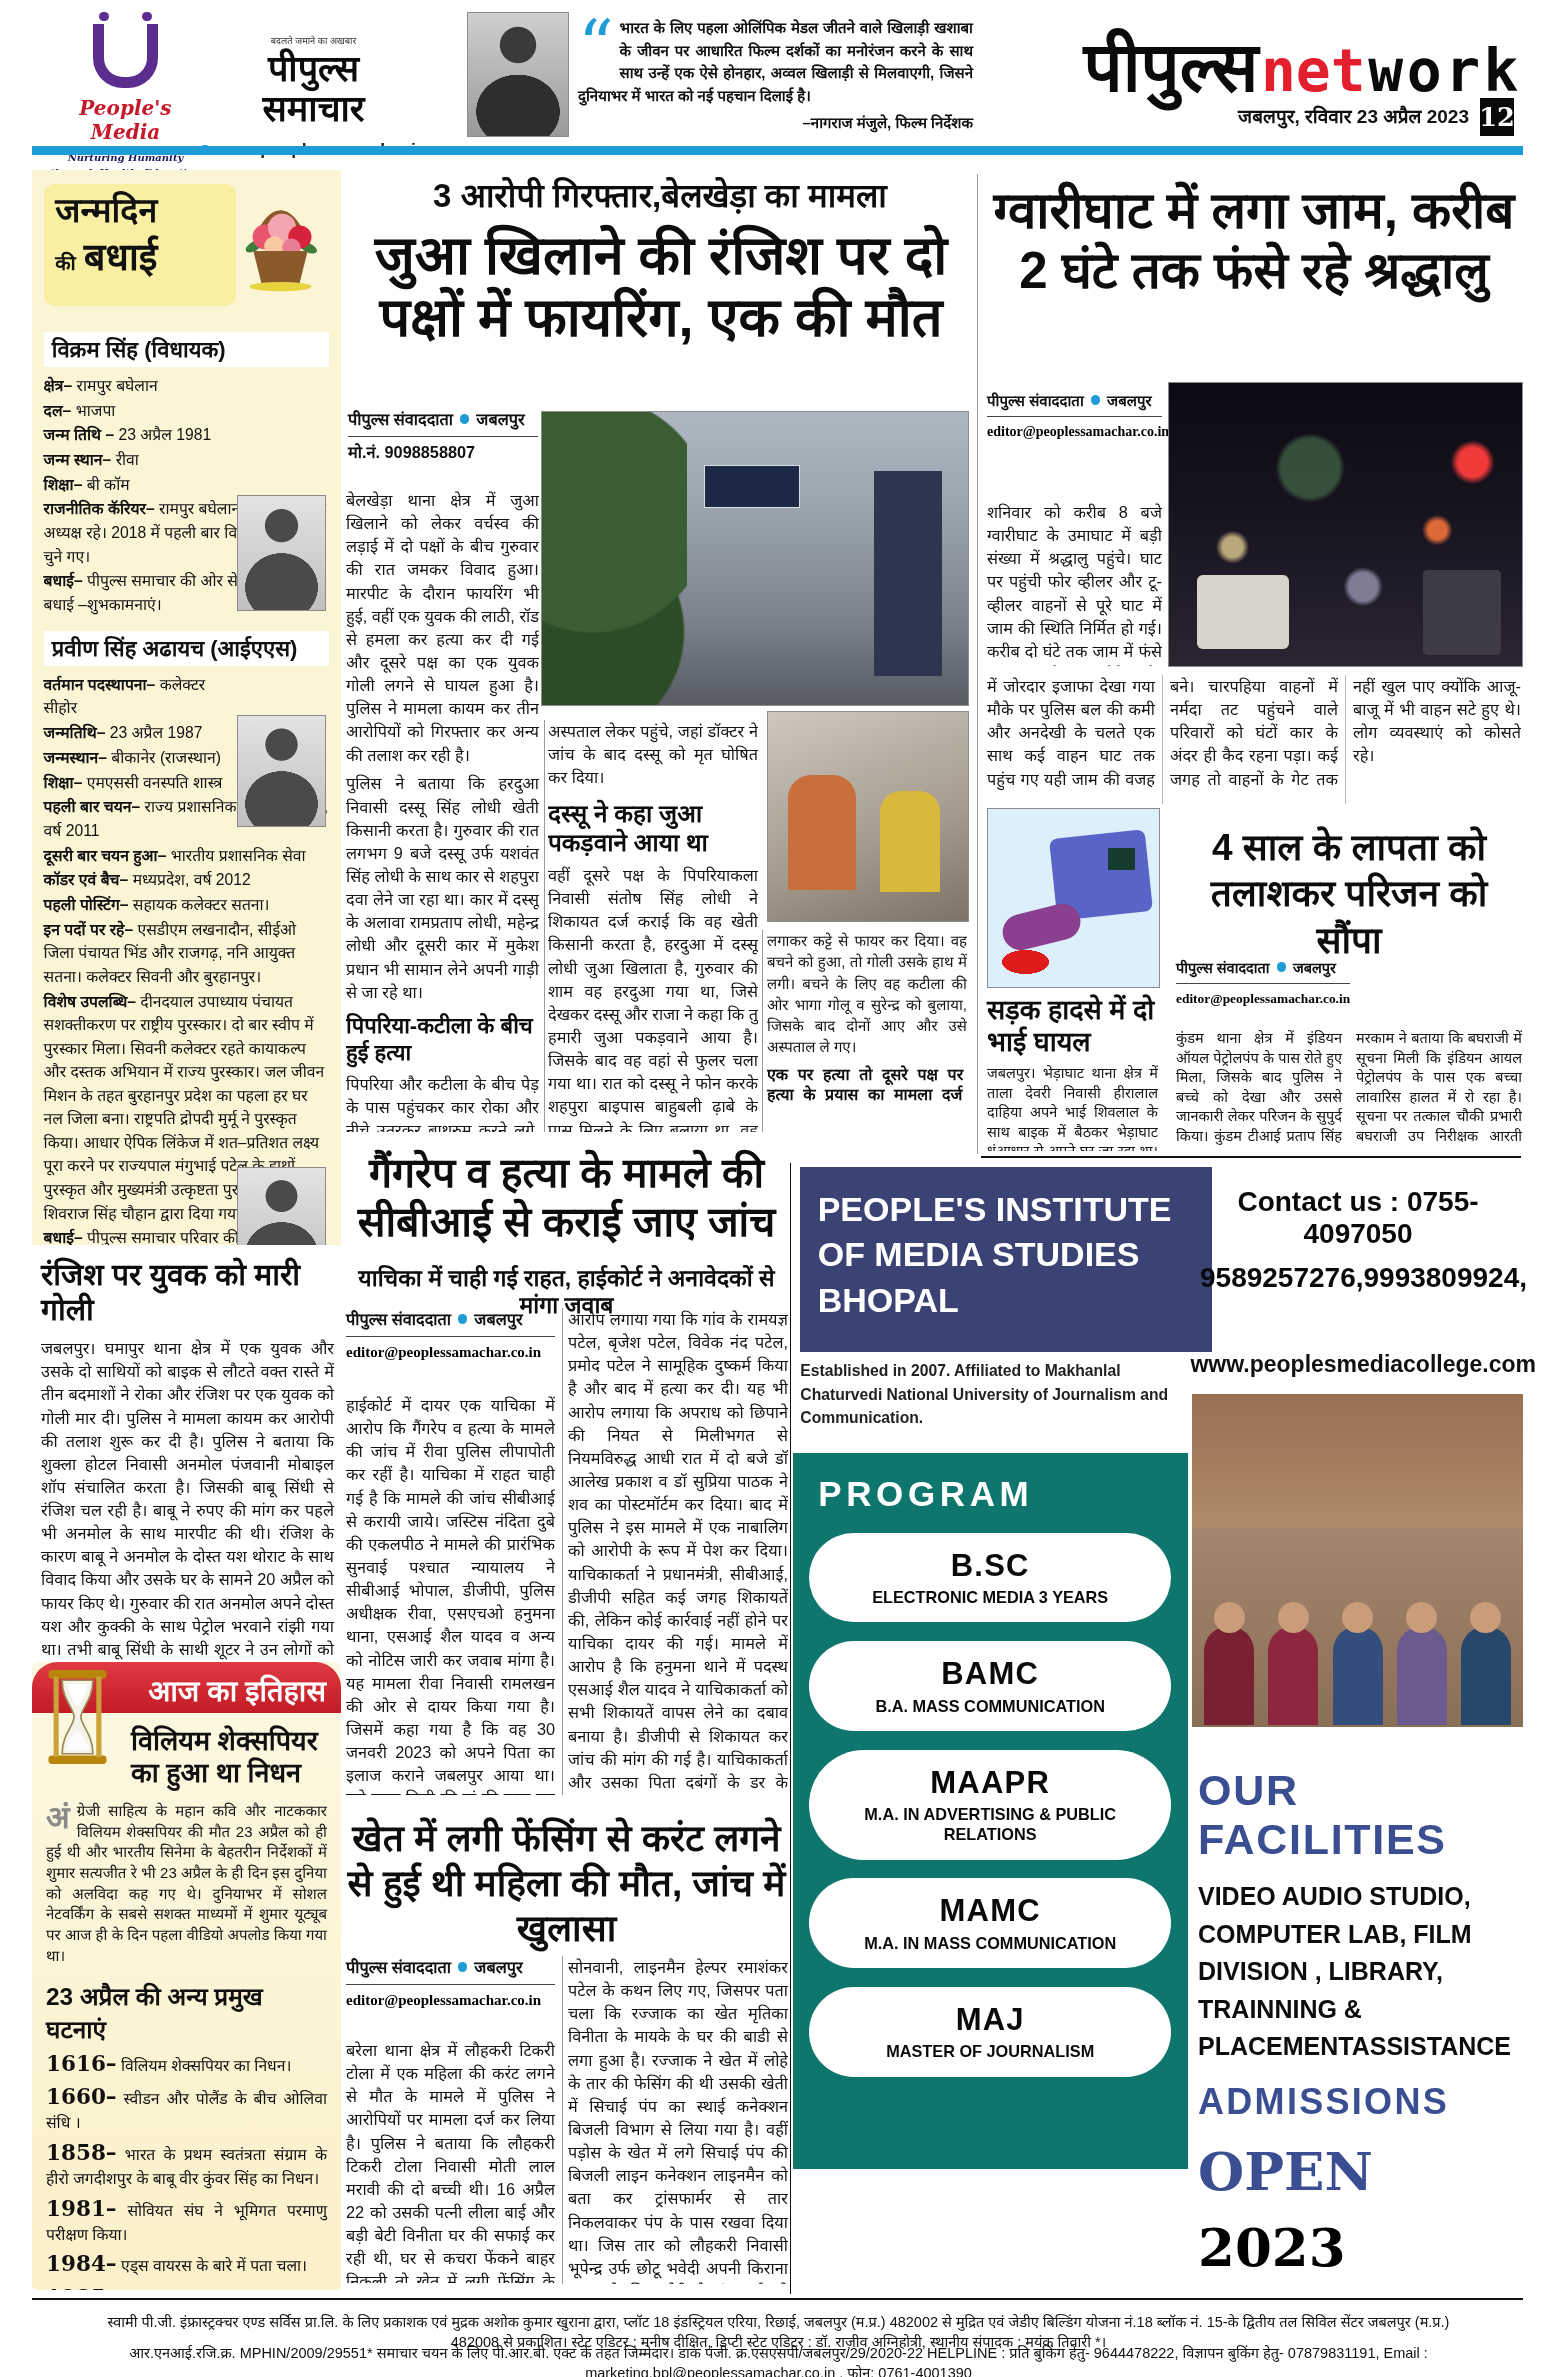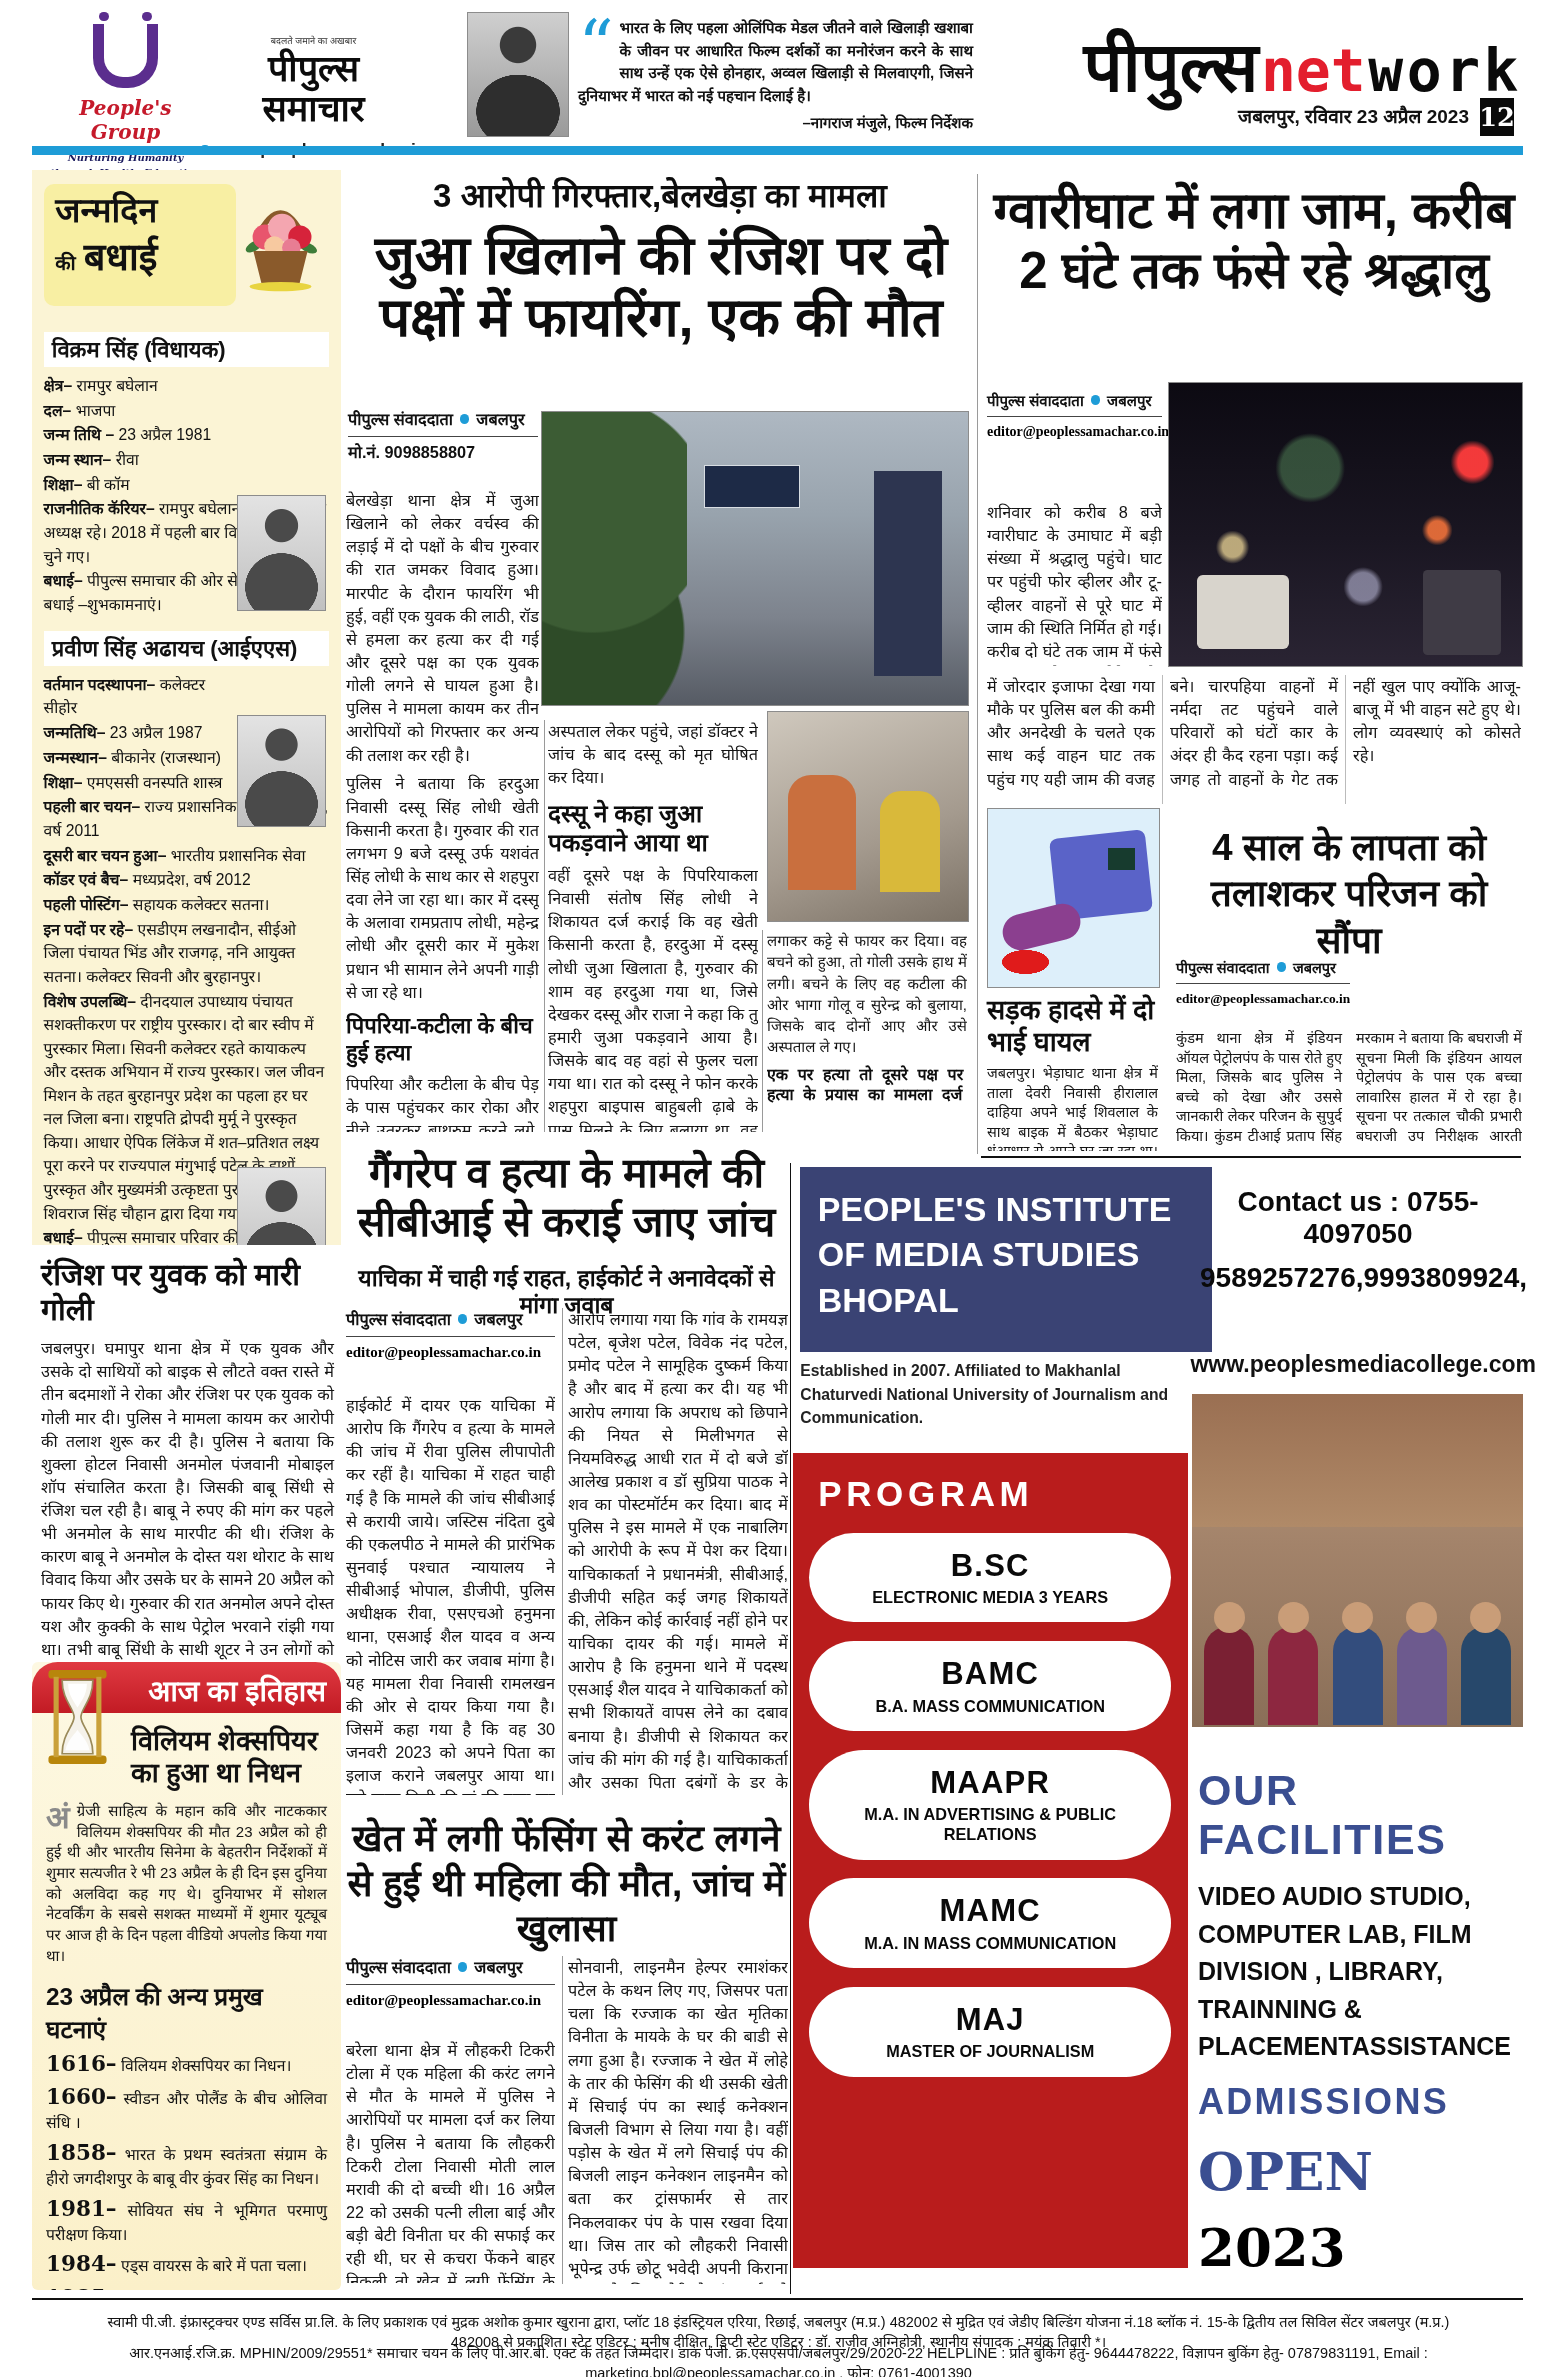--- a/index.html
+++ b/index.html
@@ -35,21 +35,21 @@
 </head>
 <body>
 
 <div id="page">
 
   <div class="abs" style="left:44px;top:16.3px;width:163px;">
     <div style="width:43px;height:53px;border:11.6px solid #5B2D8E;border-top:none;border-radius:0 0 30px 30px;margin:8.1px auto 0;position:relative;">
       <div style="position:absolute;left:-4.6px;top:-12.8px;width:9.3px;height:9.3px;border-radius:50%;background:#5B2D8E;"></div>
       <div style="position:absolute;right:-4.6px;top:-12.8px;width:9.3px;height:9.3px;border-radius:50%;background:#5B2D8E;"></div>
     </div>
-    <div style="font-family:'DejaVu Serif','Liberation Serif',serif;font-style:italic;font-weight:bold;color:#C51A2B;font-size:20px;text-align:center;margin-top:8.1px;">People's Group</div>
+    <div style="font-family:'DejaVu Serif','Liberation Serif',serif;font-style:italic;font-weight:bold;color:#C51A2B;font-size:20px;text-align:center;margin-top:8.1px;">People's Media</div>
     <div style="font-family:'DejaVu Serif','Liberation Serif',serif;font-style:italic;font-weight:bold;color:#1A1A5E;font-size:10px;text-align:center;margin-top:5.8px;line-height:1.5;">Nurturing Humanity through Health, Education &amp; Media Excellence</div>
   </div>
 
   <div class="abs" style="left:215px;top:34px;width:197px;text-align:center;">
     <div style="font-size:9.3px;color:#333;">बदलते जमाने का अखबार</div>
     <div style="font-size:36px;font-weight:900;color:#0b0b0b;line-height:1.1;margin-top:2.3px;">पीपुल्स समाचार</div>
     <div style="margin-top:10.5px;display:flex;align-items:center;justify-content:center;gap:5.8px;">
       <span class="dot"></span>
       <span style="font-size:17.4px;font-weight:bold;color:#222;">www.peoplessamachar.in</span>
     </div>
@@ -343,21 +343,21 @@
             </g>
           </svg>
       </div>
       <div style="width:48px;height:48px;border-radius:50%;background:#1DA1F2;display:flex;align-items:center;justify-content:center;">
         <svg viewBox="0 0 24 24" width="28" height="28" fill="#fff">
             <path d="M23 4.9c-.8.4-1.7.6-2.6.8a4.5 4.5 0 0 0 2-2.5c-.9.5-1.9.9-2.9 1.1a4.5 4.5 0 0 0-7.7 4.1A12.8 12.8 0 0 1 2.5 3.7a4.5 4.5 0 0 0 1.4 6A4.4 4.4 0 0 1 1.8 9v.1a4.5 4.5 0 0 0 3.6 4.4 4.5 4.5 0 0 1-2 .1 4.5 4.5 0 0 0 4.2 3.1A9 9 0 0 1 1 18.6a12.7 12.7 0 0 0 6.9 2c8.3 0 12.8-6.9 12.8-12.8v-.6c.9-.6 1.6-1.4 2.3-2.3z"></path>
           </svg>
       </div>
     </div>
 
-    <div class="abs clip" style="left:1.7px;top:290px;width:395px;height:815px;background:#b91c1c;">
+    <div class="abs clip" style="left:1.7px;top:290px;width:395px;height:716px;background:#0f766e;">
       <div style="color:#fff;font-size:35px;font-weight:800;letter-spacing:4.6px;margin:21px 0 3.5px 25.6px;">PROGRAM</div>
       <div class="pill">
         <div class="pcode">B.SC</div>
         <div class="pname">ELECTRONIC MEDIA 3 YEARS</div>
       </div>
       <div class="pill">
         <div class="pcode">BAMC</div>
         <div class="pname">B.A. MASS COMMUNICATION</div>
       </div>
       <div class="pill">

